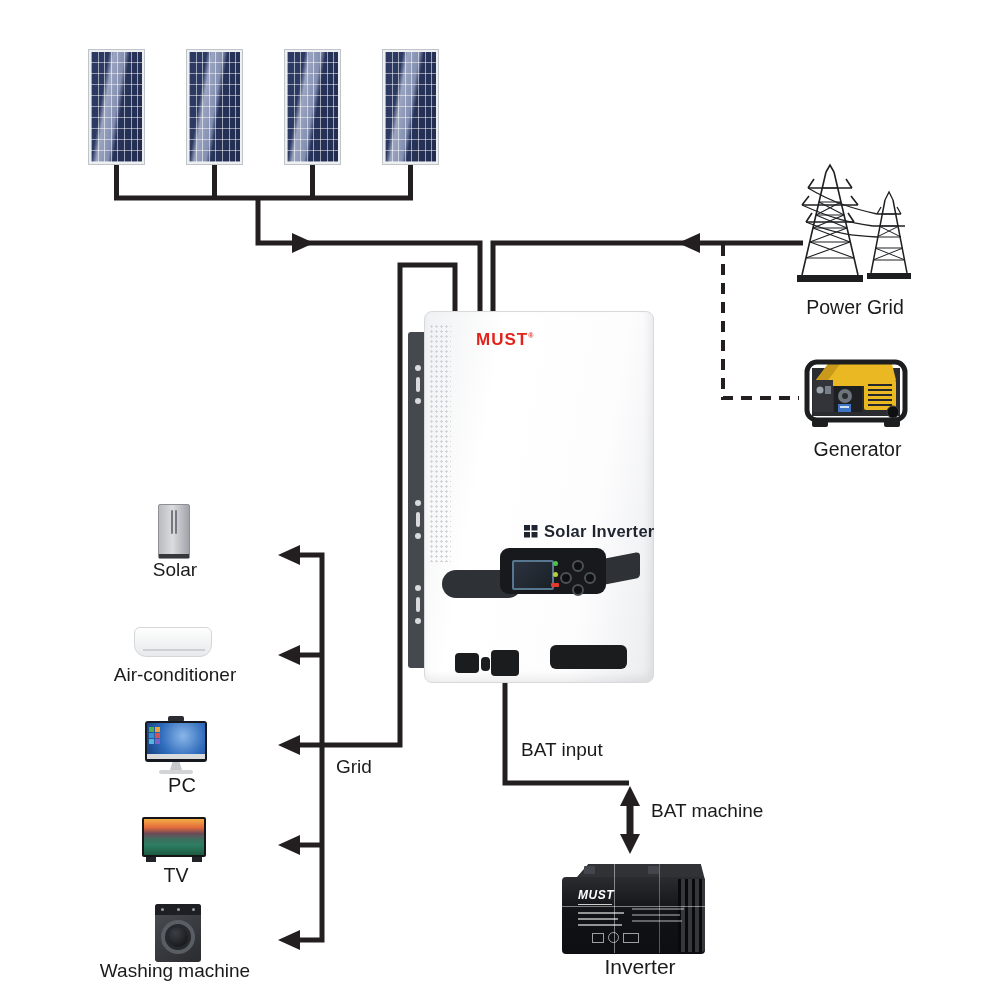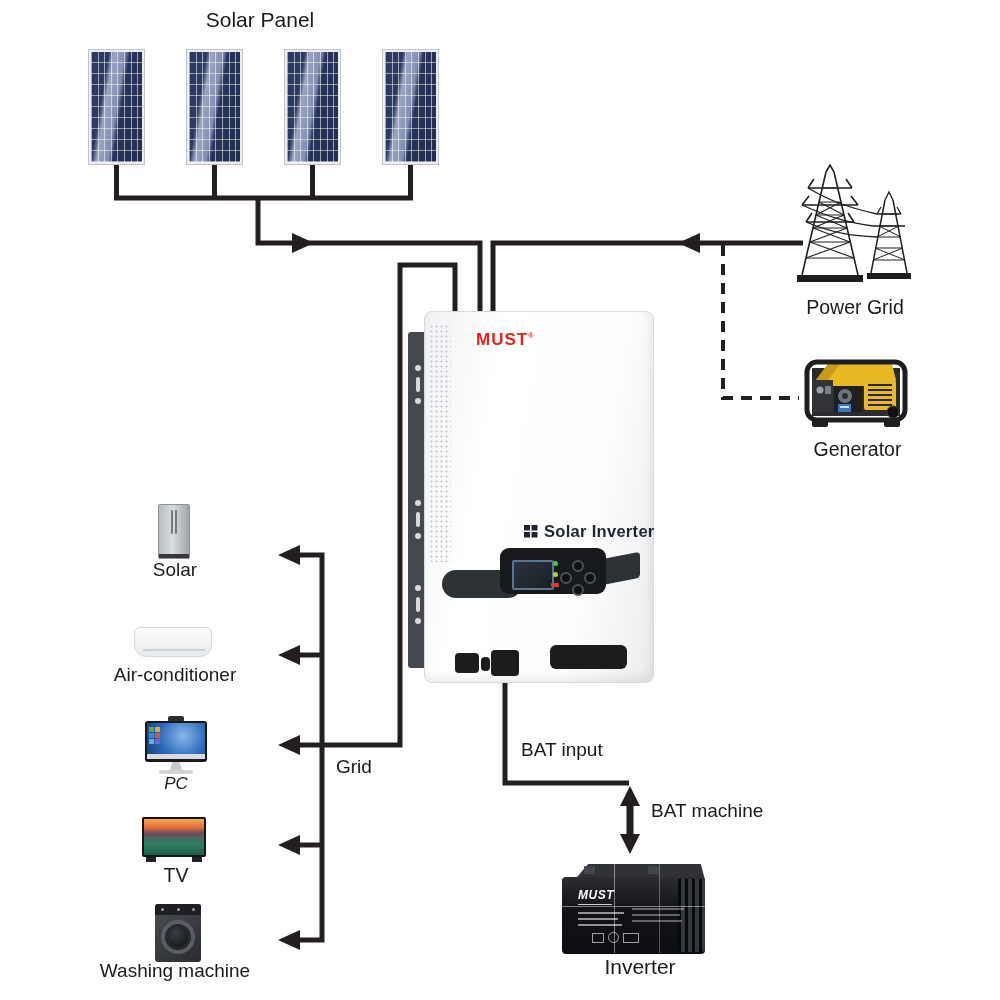--- a/index.html
+++ b/index.html
@@ -113,21 +113,20 @@
       <polygon points="300,545 300,565 278,555"></polygon>
       <polygon points="300,645 300,665 278,655"></polygon>
       <polygon points="300,735 300,755 278,745"></polygon>
       <polygon points="300,835 300,855 278,845"></polygon>
       <polygon points="300,930 300,950 278,940"></polygon>
       <polygon points="620,806 640,806 630,786"></polygon>
       <polygon points="620,834 640,834 630,854"></polygon>
     </g>
   </svg>
 
-  <div class="label center" style="left:160px;top:8px;width:200px;font-size:21px;">Solar Panel</div>
 
   <div class="panel" style="left:88px;">
       <div class="panel-cells"></div>
     </div>
   <div class="panel" style="left:186px;">
       <div class="panel-cells"></div>
     </div>
   <div class="panel" style="left:284px;">
       <div class="panel-cells"></div>
     </div>
@@ -263,21 +262,21 @@
       <span class="pc-tile" style="left:10px;top:6px;background:#e8a33d;"></span>
       <span class="pc-tile" style="left:4px;top:12px;background:#3a8fd0;"></span>
       <span class="pc-tile" style="left:10px;top:12px;background:#d35454;"></span>
       <span class="pc-tile" style="left:4px;top:18px;background:#58b7d8;"></span>
       <span class="pc-tile" style="left:10px;top:18px;background:#7a64c9;"></span>
     </div>
     <span class="pc-bezel"></span>
     <span class="pc-neck"></span>
     <span class="pc-base"></span>
   </div>
-  <div class="label center" style="left:126px;top:774px;width:100px;font-size:17px;font-style:italic;">PC</div>
+  <div class="label center" style="left:132px;top:774px;width:100px;font-size:20px;">PC</div>
 
   <div class="abs tv">
     <div class="tv-frame">
         <div class="tv-pic"></div>
       </div>
     <span class="tv-leg" style="left:4px;"></span>
     <span class="tv-leg" style="right:4px;"></span>
   </div>
   <div class="label center" style="left:126px;top:864px;width:100px;font-size:19.5px;">TV</div>
 

